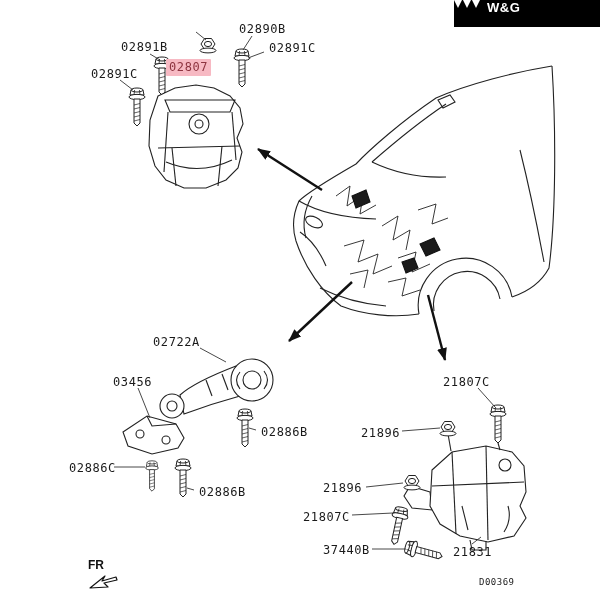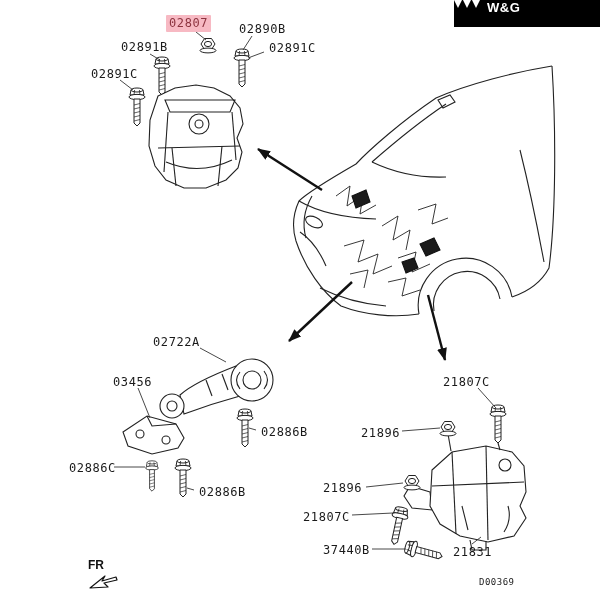--- a/index.html
+++ b/index.html
@@ -10,21 +10,21 @@
   #art{position:absolute;left:0;top:0;}
   .plabel{
     position:absolute;
     font:12px/15px "DejaVu Sans Mono",monospace;
     letter-spacing:.6px;
     color:#1a1a1a;
     white-space:nowrap;
     padding:1px 3px;
     cursor:pointer;
   }
-  .plabel.hl{border-radius:1px;}
+  .plabel.hl{border-radius:1px;margin-top:44px;}
   #logo{
     position:absolute;right:0;top:0;width:146px;height:27px;background:#000;
     color:#fff;display:flex;gap:7px;padding-left:0;box-sizing:border-box;
     font-family:"Liberation Sans",sans-serif;font-weight:bold;font-size:13px;letter-spacing:.5px;
   }
   #fr{
     position:absolute;left:88px;top:558px;width:40px;text-align:left;
     font:bold 12px "Liberation Sans",sans-serif;color:#111;
   }
   #fr svg{display:block;margin-top:1px;}

